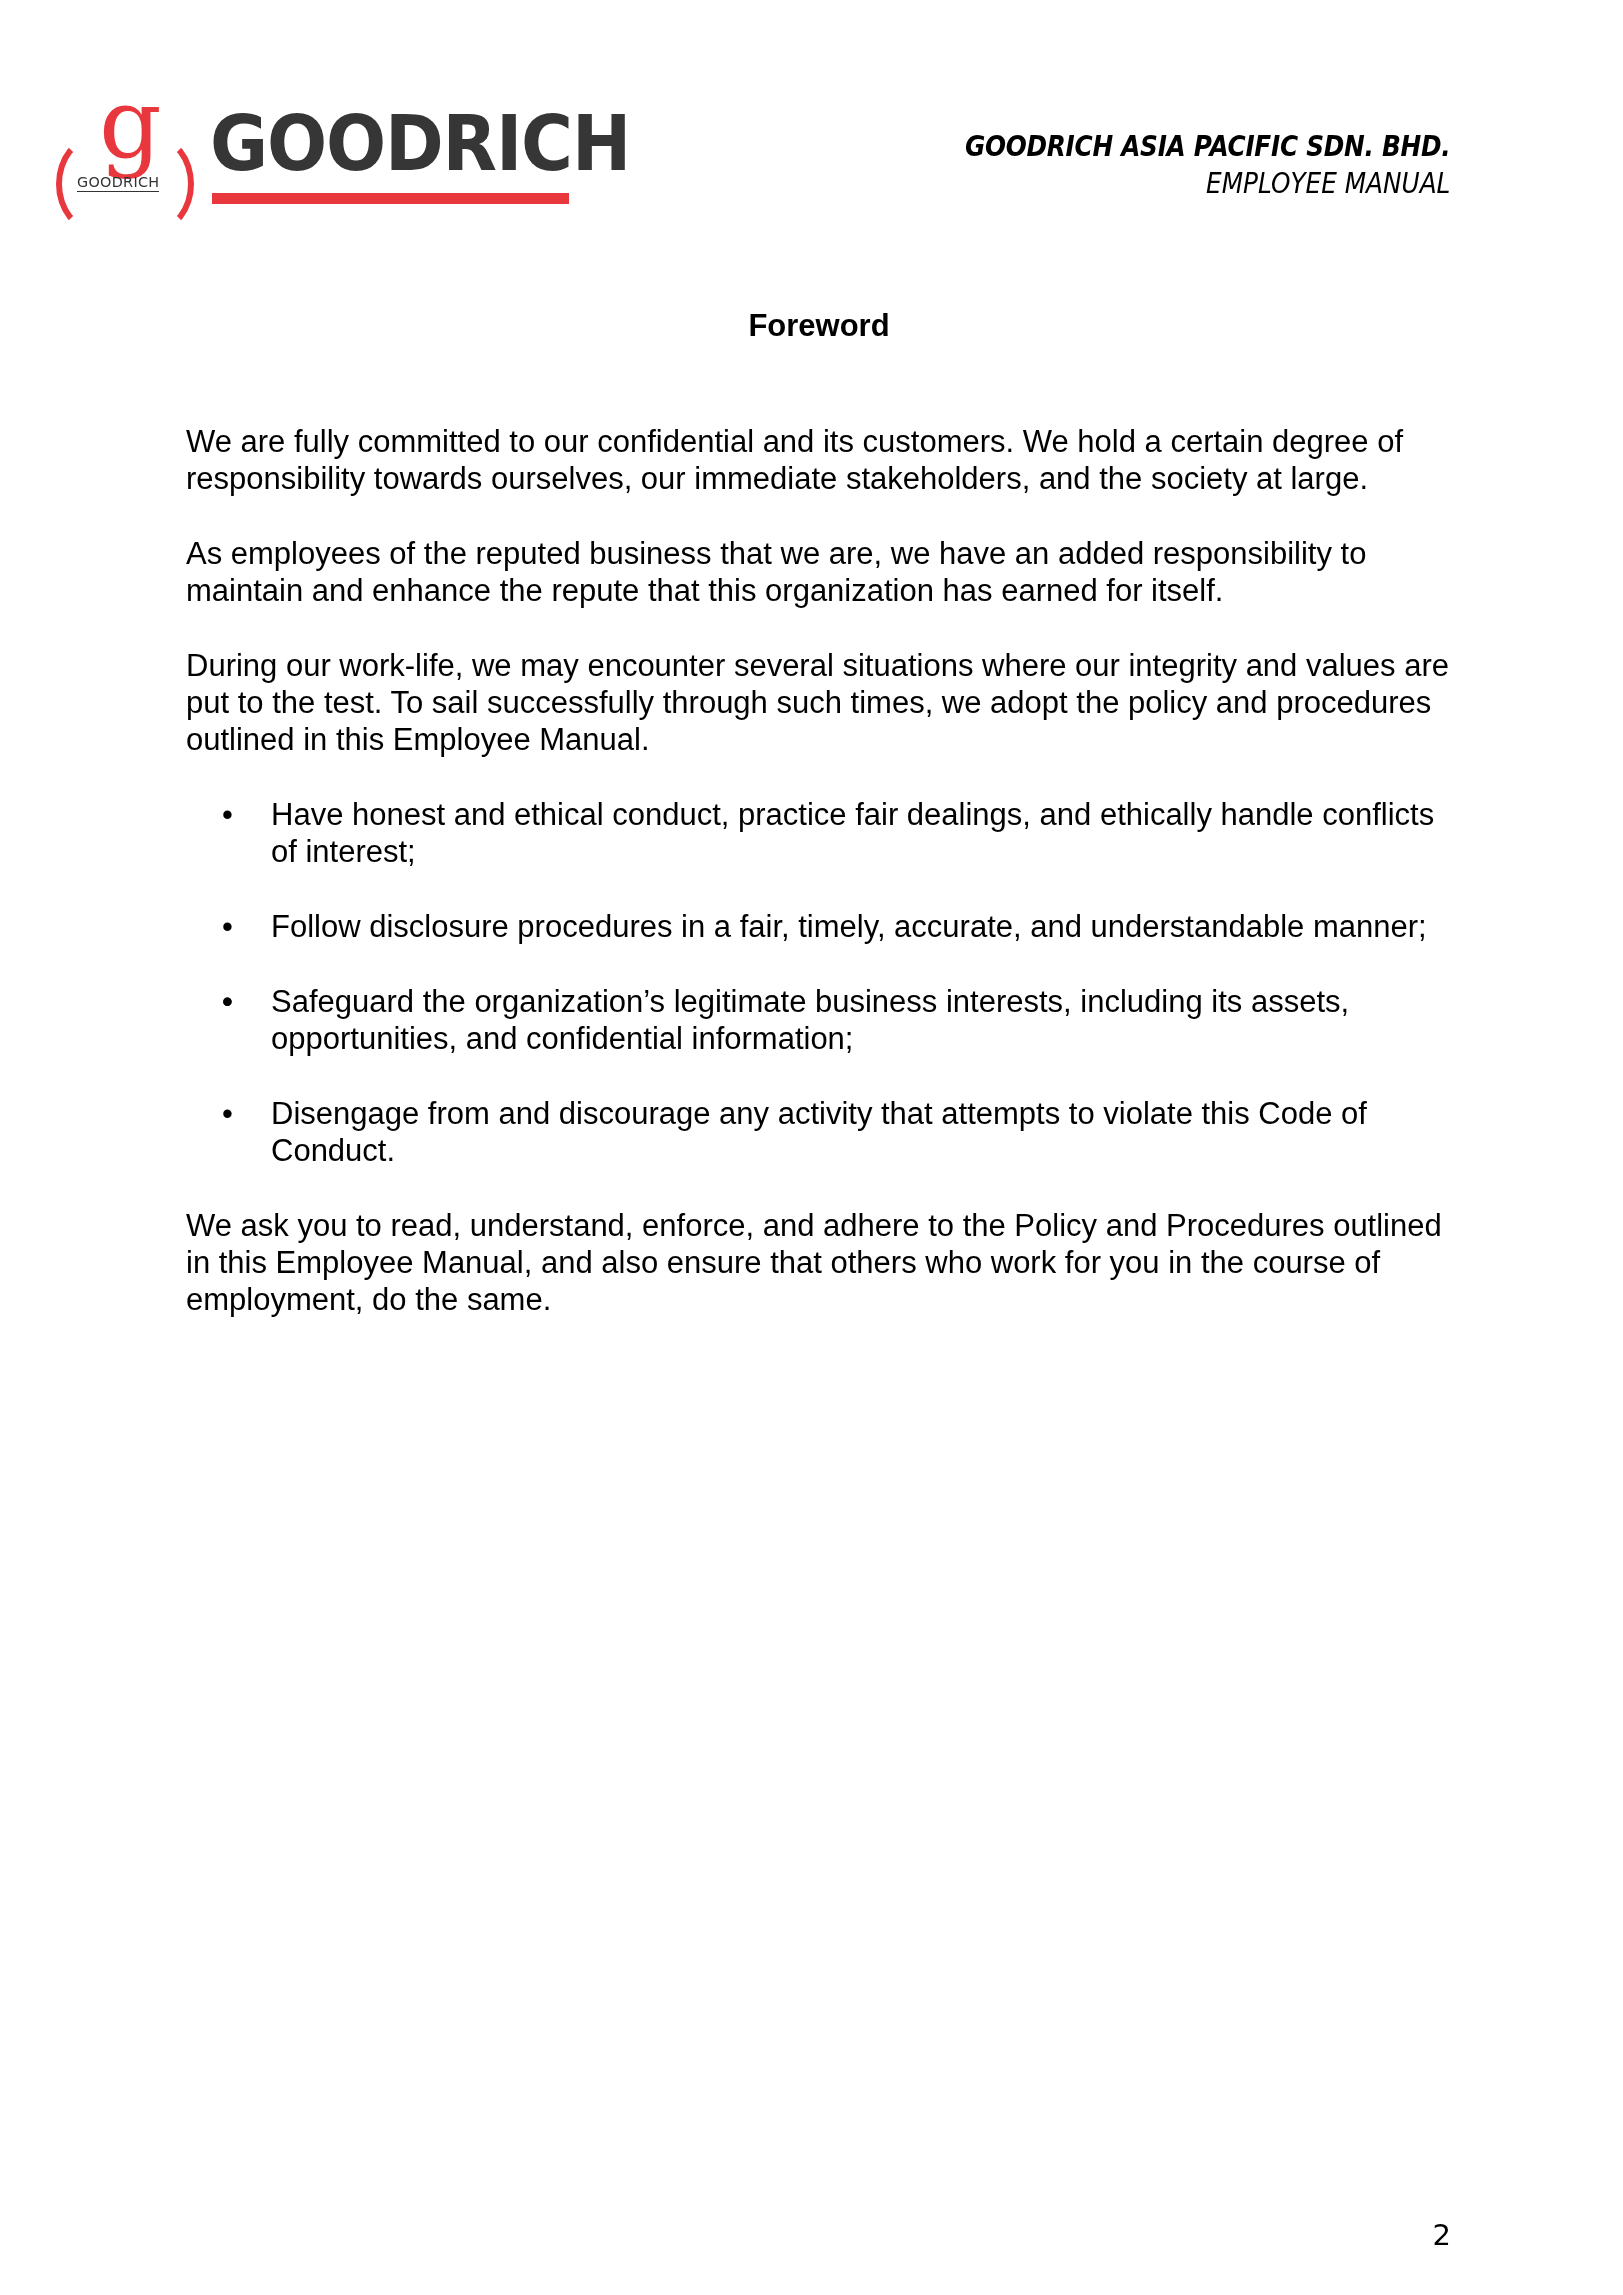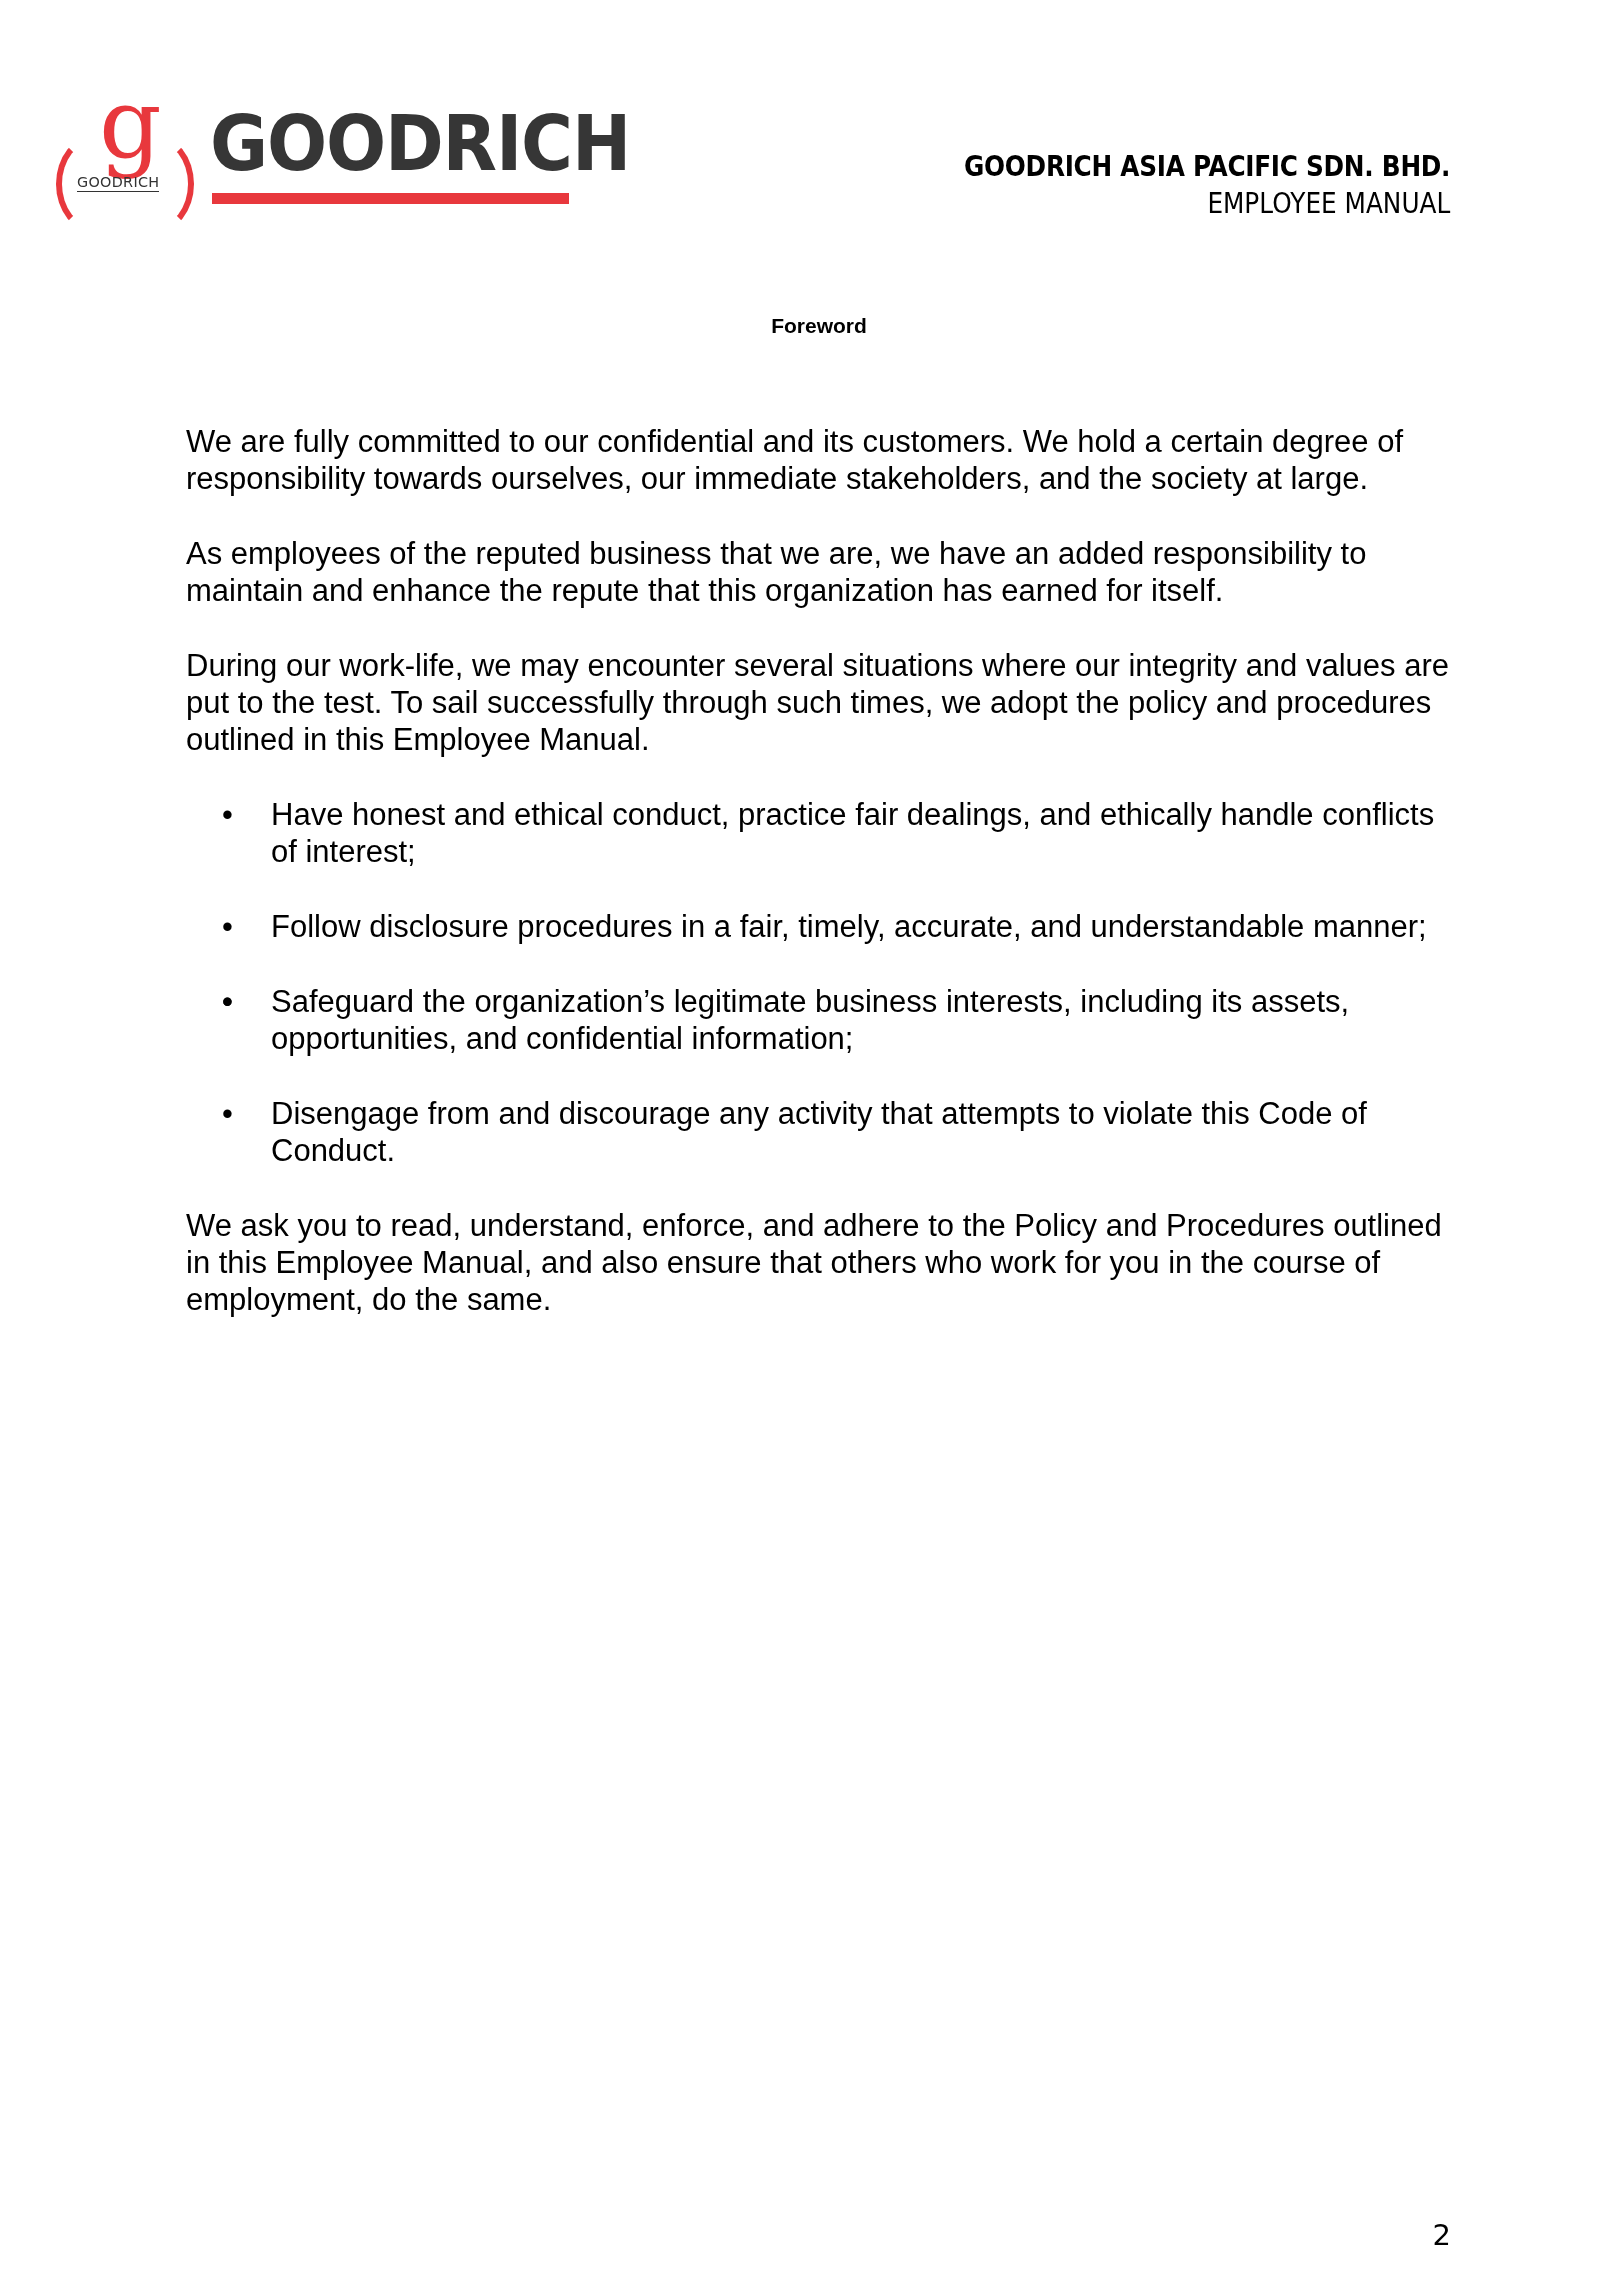--- a/index.html
+++ b/index.html
@@ -10,27 +10,27 @@
   .logo { position: absolute; left: 56px; top: 92px; width: 517px; height: 141px; }
   .logo-mark { position: absolute; left: 0; top: 0; width: 137px; height: 141px; }
   .logo-g { position: absolute; left: 43px; top: -18.3px; font-family: "DejaVu Serif", serif; font-size: 98px; color: #e8383d; line-height: 1; }
   .logo-paren-l, .logo-paren-r { position: absolute; top: 43px; width: 39px; height: 98px; border: 6.5px solid #e8383d; border-radius: 50%; box-sizing: border-box; }
   .logo-paren-l { left: 0; border-right-color: transparent; border-top-color: transparent; border-bottom-color: transparent; width: 79px; }
   .logo-paren-r { left: 59px; border-left-color: transparent; border-top-color: transparent; border-bottom-color: transparent; width: 79px; }
   .logo-small-text { position: absolute; left: 21px; top: 82px; font-family: "DejaVu Sans", sans-serif; font-size: 14.4px; color: #333; border-bottom: 1.3px solid #333; padding-bottom: 0.7px; letter-spacing: 0.3px; }
   .logo-word { position: absolute; left: 154px; top: 13px; font-family: "DejaVu Sans", sans-serif; font-weight: bold; font-size: 77px; color: #363636; letter-spacing: -1.3px; transform: scaleX(0.92); transform-origin: left top; line-height: 1; }
   .logo-bar { position: absolute; left: 156px; top: 101px; width: 357px; height: 11px; background: #e8383d; }
 
-  .company { position: absolute; right: 174px; top: 148px; text-align: right; font-family: "DejaVu Sans", sans-serif; }
+  .company { position: absolute; right: 174px; top: 128px; text-align: right; font-family: "DejaVu Sans", sans-serif; font-style: italic; }
   .company-name { font-weight: bold; font-size: 27.5px; line-height: 37px; letter-spacing: -0.3px; transform: scaleX(0.9); transform-origin: right; }
   .company-sub { font-size: 27.5px; line-height: 37px; transform: scaleX(0.9); transform-origin: right; }
 
   
   .content { position: absolute; left: 186px; top: 307px; width: 1266px; font-family: "Liberation Sans", sans-serif; font-size: 31px; line-height: 37px; }
-  .title { text-align: center; font-weight: bold; font-size: 21px; margin: 0 0 79px 0; }
+  .title { text-align: center; font-weight: bold; font-size: 31px; margin: 0 0 79px 0; }
   p { margin: 0 0 38px 0; }
   ul { list-style: none; margin: 0 0 38px 0; padding: 0; }
   li { position: relative; padding-left: 85px; margin-bottom: 38px; }
   li .bullet { position: absolute; left: 36px; top: 0; }
 
   .page-number { position: absolute; right: 173px; top: 2218px; font-family: "DejaVu Sans", sans-serif; font-size: 29px; }
 </style>
 </head>
 <body>
 

